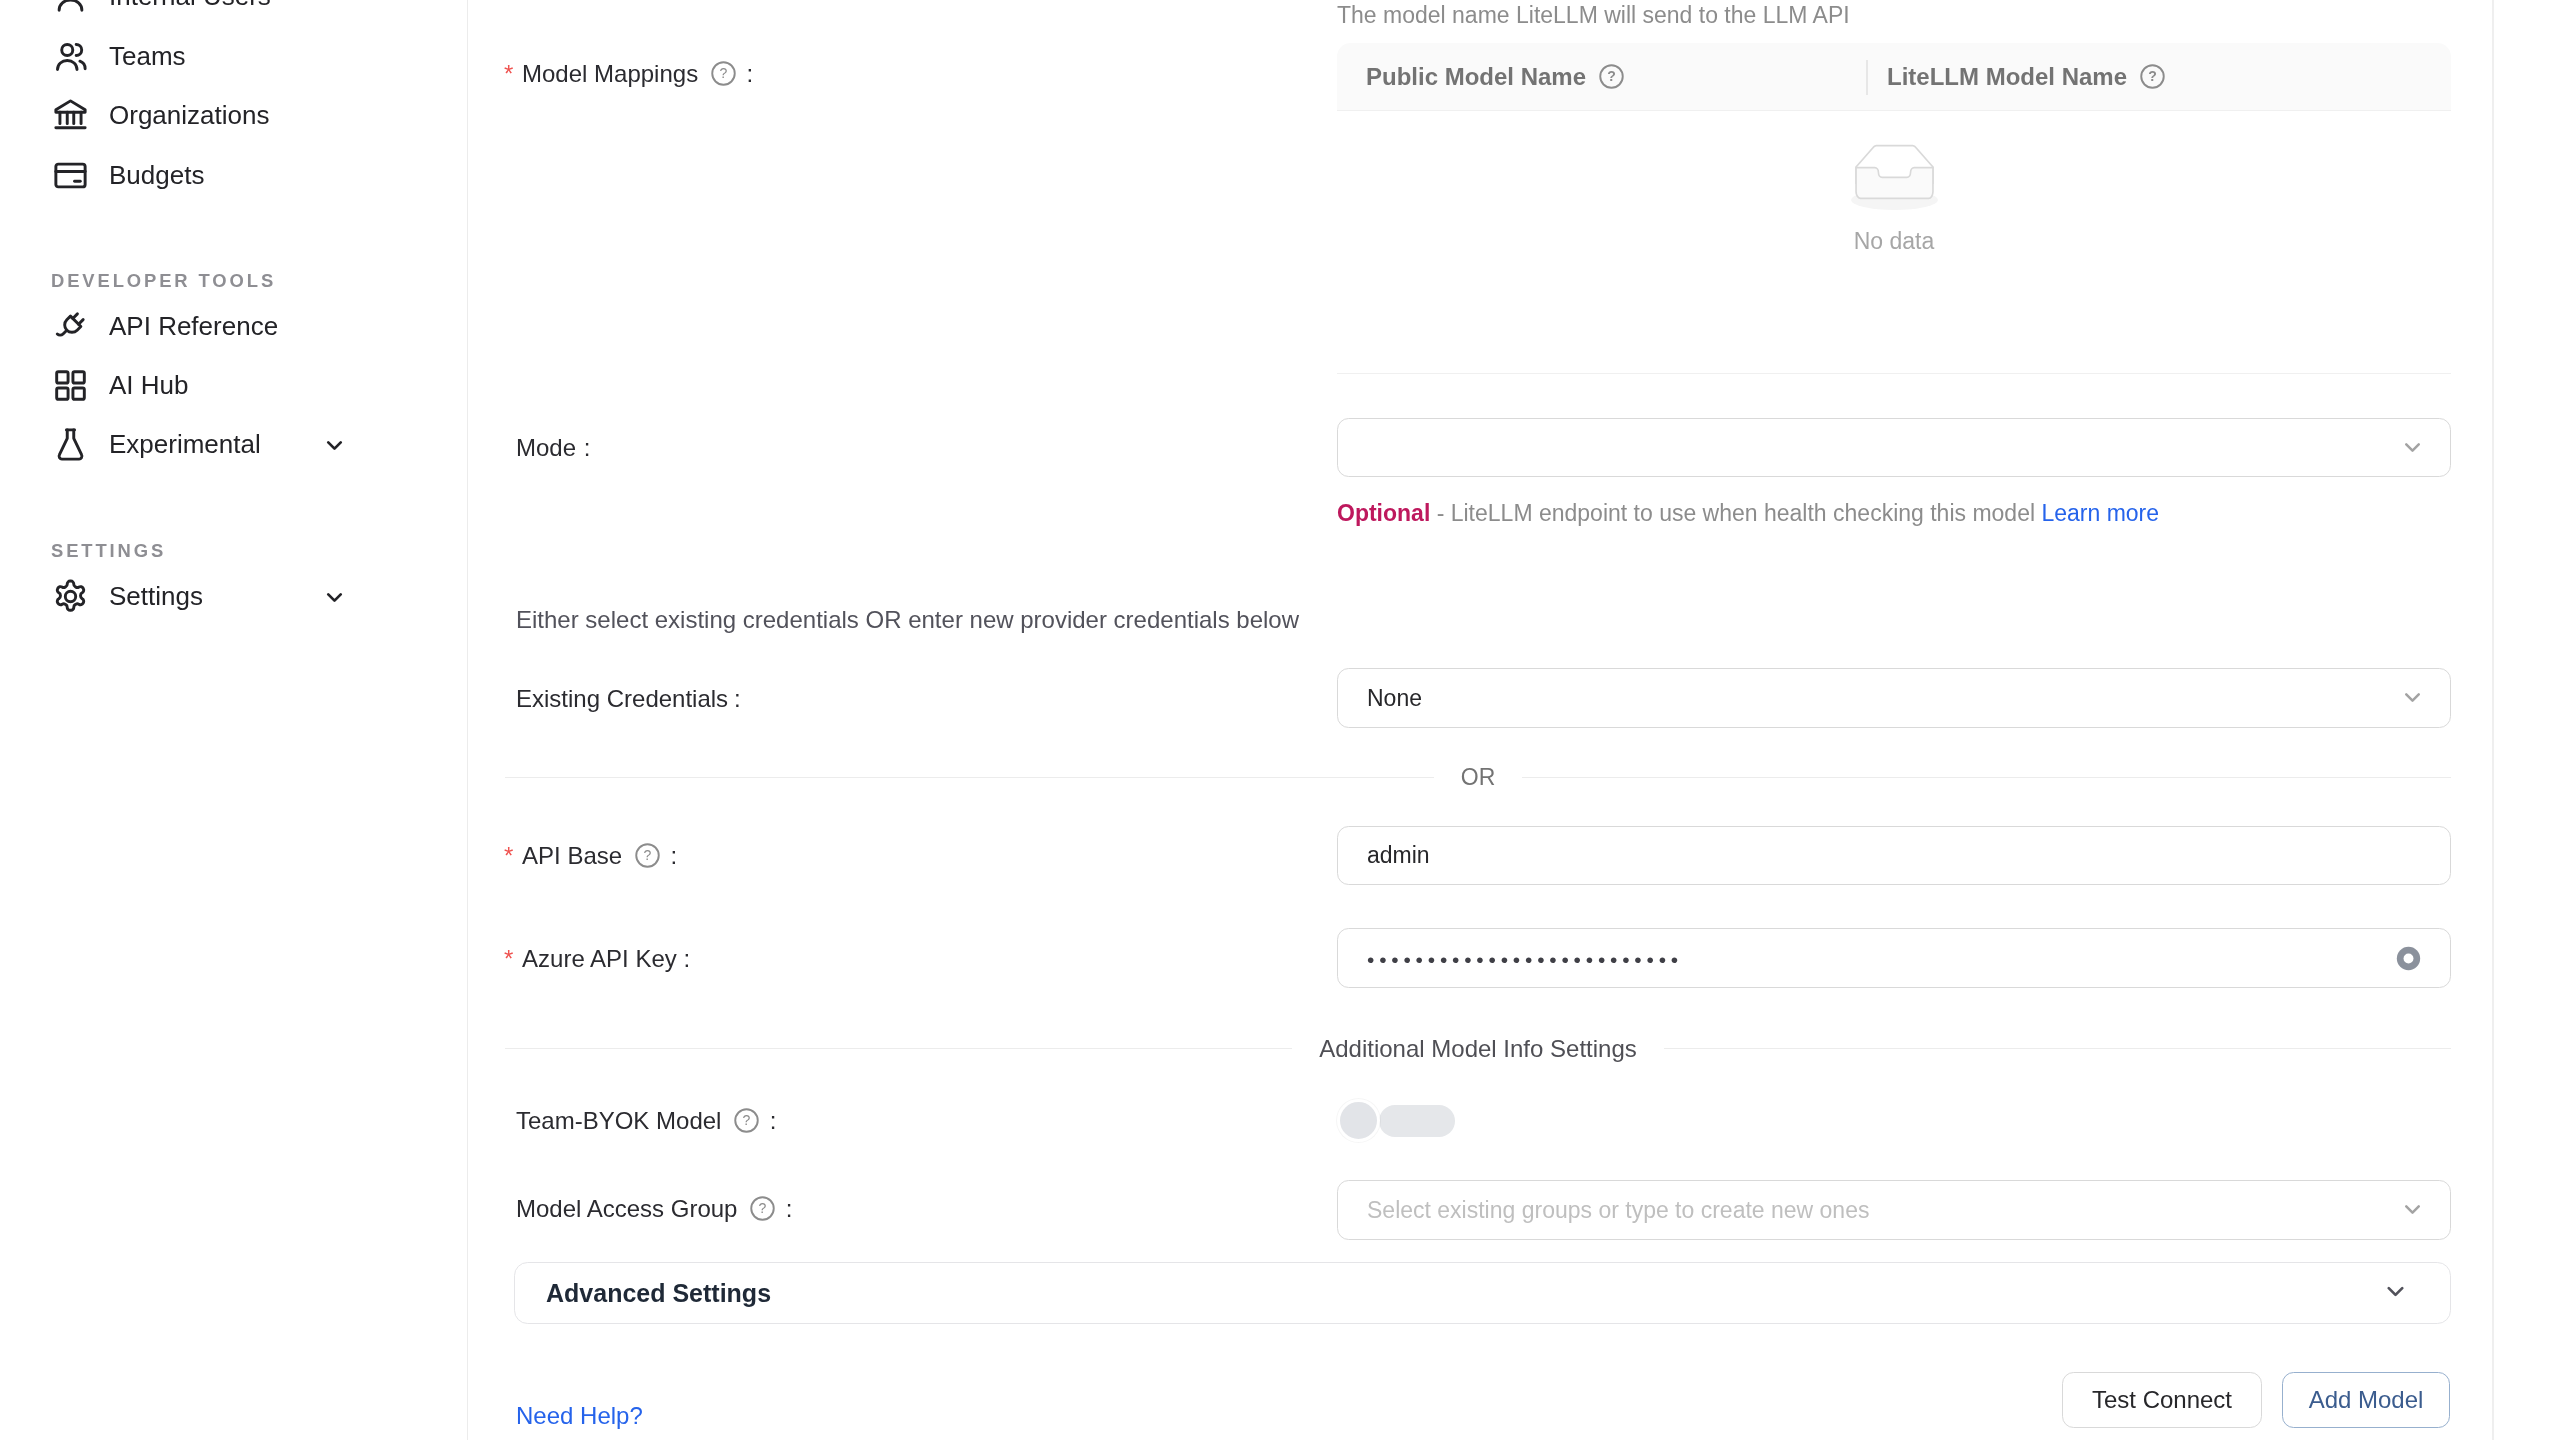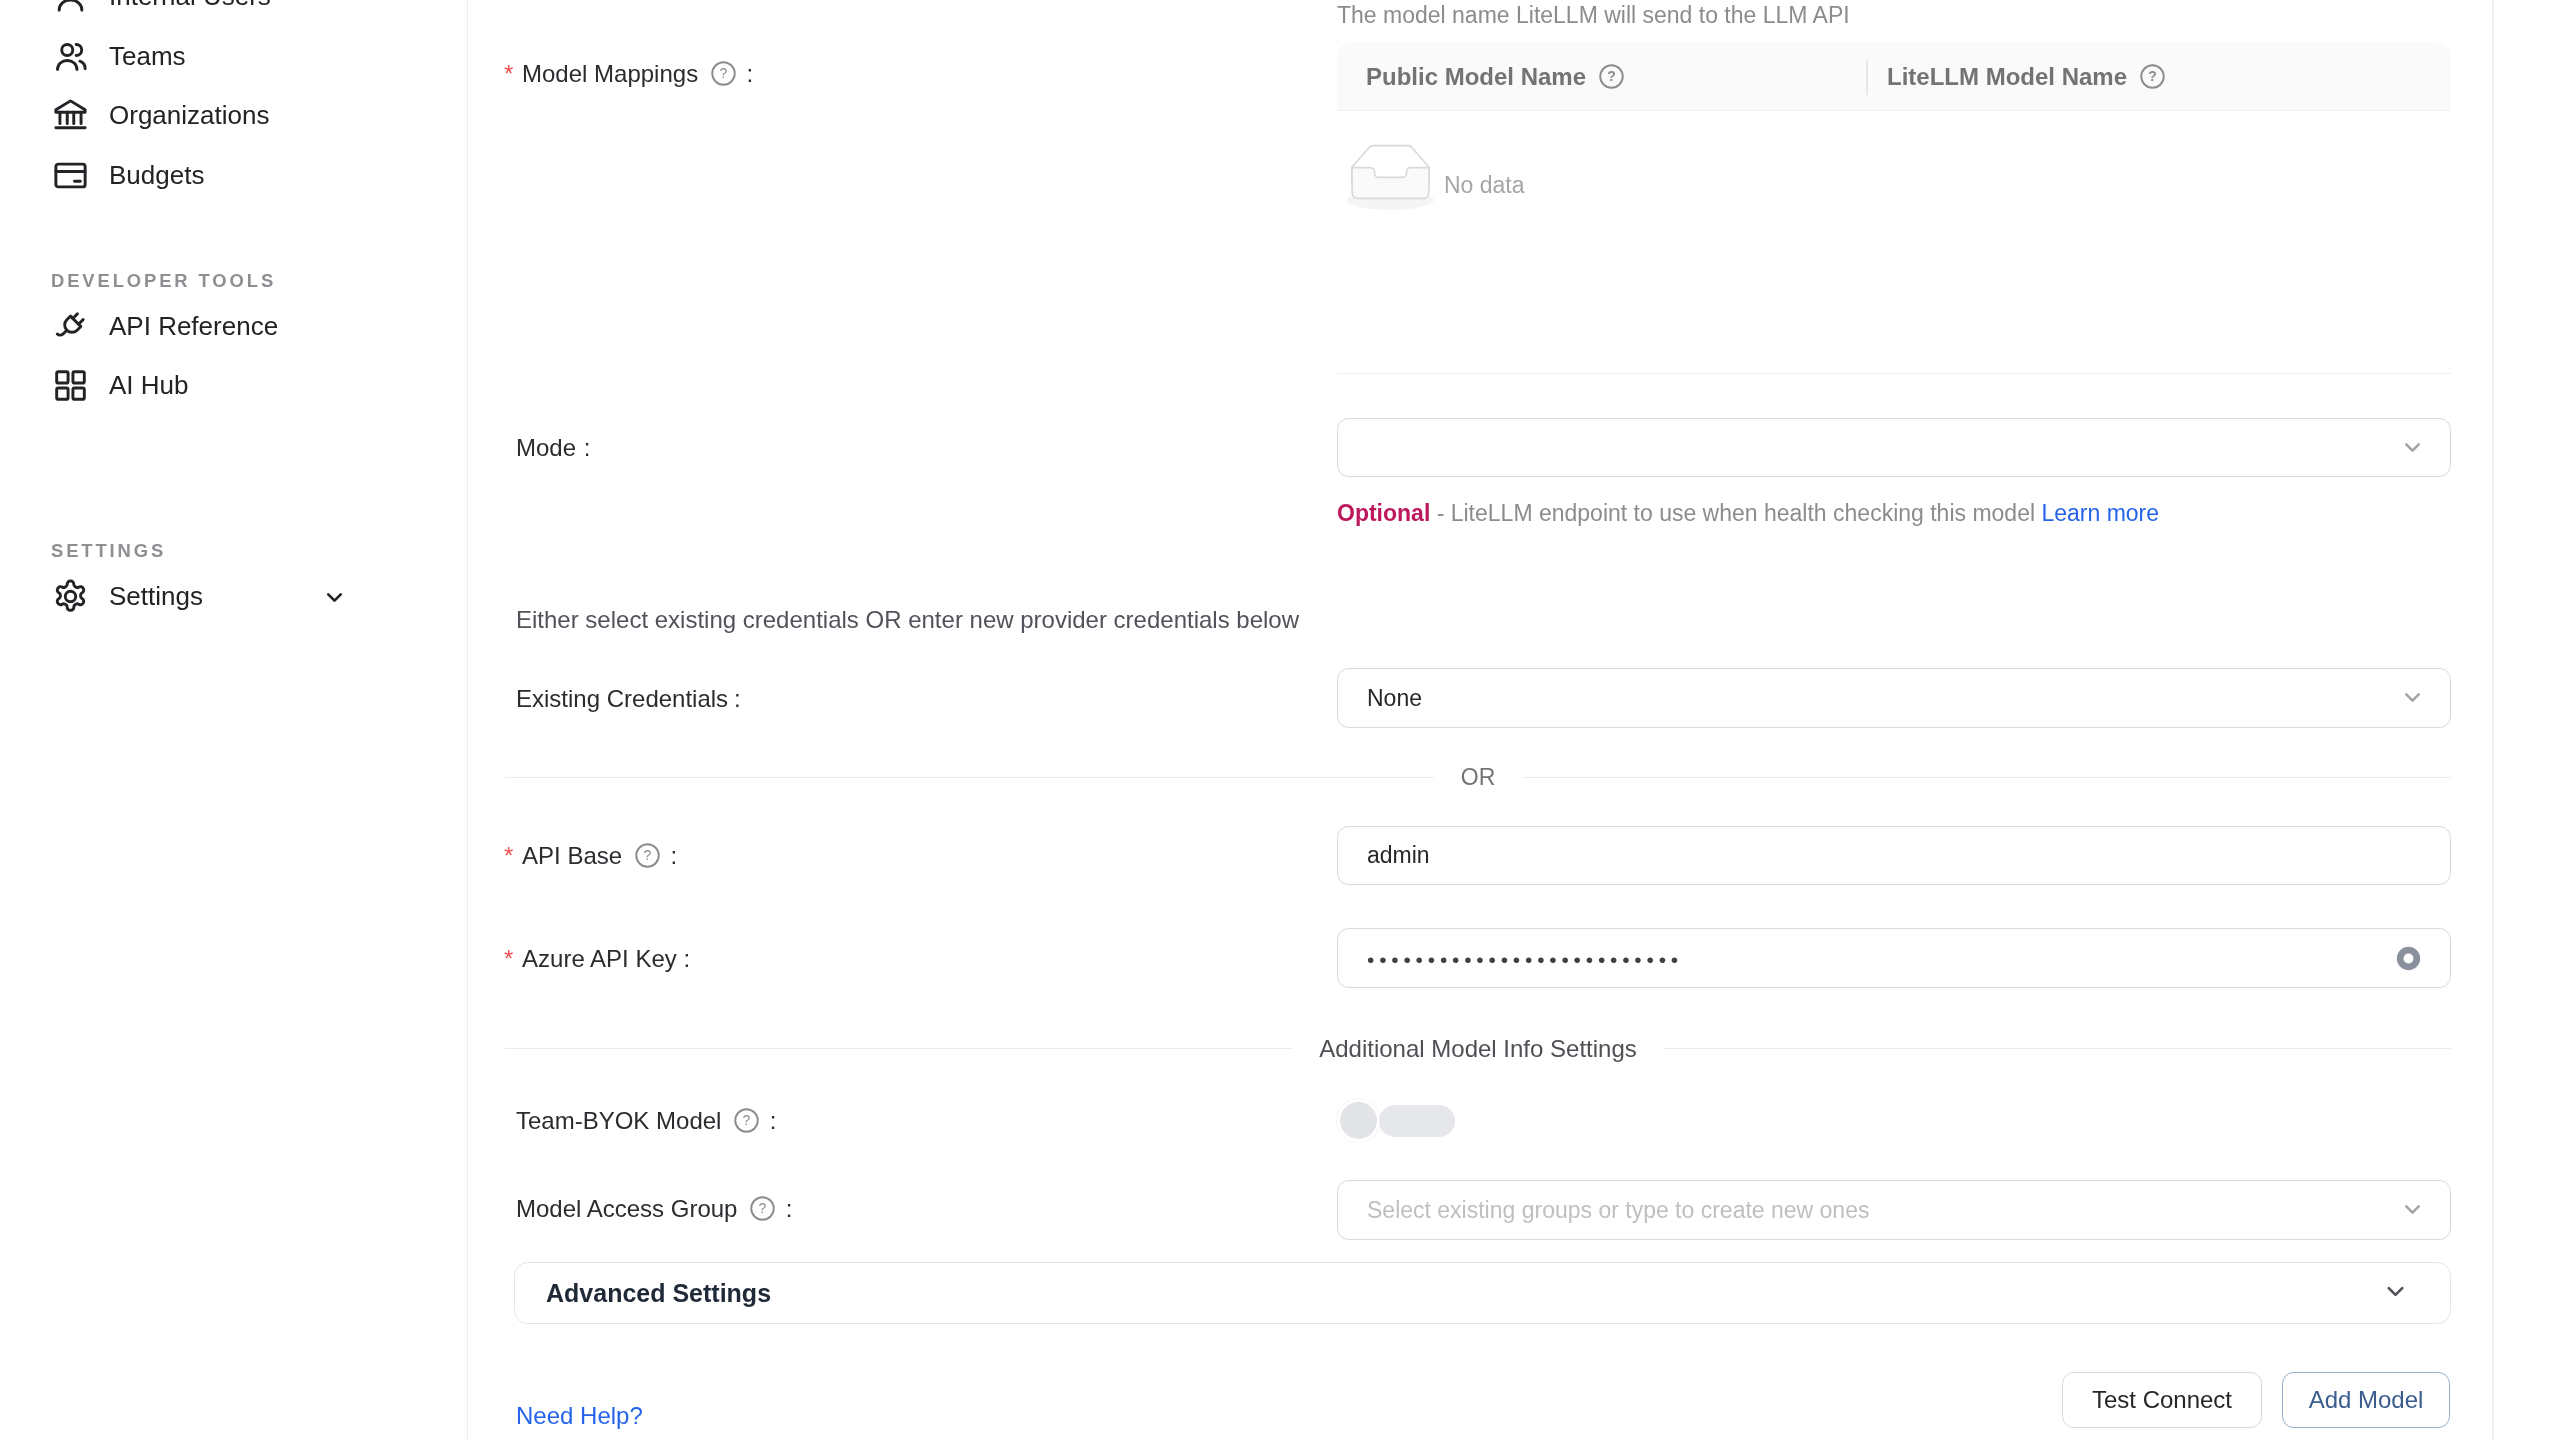--- a/index.html
+++ b/index.html
@@ -41,21 +41,21 @@
     border-bottom:1.9px solid #f0f0f0; border-radius:13.6px 13.6px 0 0; }
   .th { display:flex; align-items:center; font-size:24px; font-weight:700;
     color:#737373; }
   .th .qmark { margin-left:11.6px; }
   .th1 { width:529px; padding-left:29px; }
   .th2 { flex:1; padding-left:21px; position:relative; }
   .th2::before { content:""; position:absolute; left:0; top:16.5px; width:1.9px;
     height:35px; background:#e7e7e7; }
   #mm-body { height:263px; position:relative; border-bottom:1.9px solid #f0f0f0; }
   .empty { position:absolute; left:0; right:0; top:33px; display:flex;
-    align-items:center; }
+    flex-direction:column; align-items:center; }
   .empty-text { margin-top:13.6px; font-size:23px; color:#a6a6a6; }
 
   
   .field { position:absolute; left:869px; width:1114px; background:#fff;
     border:1.9px solid #d9d9d9; border-radius:11.6px; display:flex; align-items:center;
     padding:8px 29px; font-size:23px; color:#27272a; }
   .field .chev { position:absolute; right:25px; top:50%; margin-top:-12.6px; }
   .field .chev svg { width:25px; height:25px; stroke:#a3a3a3; stroke-width:2.4;
     fill:none; stroke-linecap:round; stroke-linejoin:round; }
   .placeholder { color:#bfbfbf; }
@@ -164,20 +164,30 @@
     <div class="nav-item" style="top:356px">
       <svg viewBox="0 0 24 24">
           <rect x="3.5" y="3.5" width="7" height="7" rx="1"></rect>
           <rect x="13.5" y="3.5" width="7" height="7" rx="1"></rect>
           <rect x="3.5" y="13.5" width="7" height="7" rx="1"></rect>
           <rect x="13.5" y="13.5" width="7" height="7" rx="1"></rect>
         </svg>
       <span>AI Hub</span>
     </div>
 
+    <div class="nav-item" style="top:415px">
+      <svg viewBox="0 0 24 24">
+          <path d="M9.5 3h5"></path>
+          <path d="M10 3v5.2L5.2 18.3A1.8 1.8 0 0 0 6.9 21h10.2a1.8 1.8 0 0 0 1.7-2.7L14 8.2V3"></path>
+        </svg>
+      <span>Experimental</span>
+      <span class="nav-chev"><svg viewBox="0 0 24 24">
+            <use href="#i-chev"></use>
+          </svg></span>
+    </div>
 
     <div class="nav-section" style="top:512px">SETTINGS</div>
 
     <div class="nav-item" style="top:567px">
       <svg viewBox="0 0 24 24">
           <circle cx="12" cy="12" r="3.2"></circle>
           <path d="M12.22 2.5h-.44a1.8 1.8 0 0 0-1.8 1.8v.16a1.8 1.8 0 0 1-.9 1.56l-.39.22a1.8 1.8 0 0 1-1.8 0l-.13-.07a1.8 1.8 0 0 0-2.46.66l-.2.34a1.8 1.8 0 0 0 .66 2.46l.13.09a1.8 1.8 0 0 1 .9 1.55v.46a1.8 1.8 0 0 1-.9 1.57l-.13.08a1.8 1.8 0 0 0-.66 2.46l.2.34a1.8 1.8 0 0 0 2.46.66l.13-.07a1.8 1.8 0 0 1 1.8 0l.39.22a1.8 1.8 0 0 1 .9 1.56v.16a1.8 1.8 0 0 0 1.8 1.8h.44a1.8 1.8 0 0 0 1.8-1.8v-.16a1.8 1.8 0 0 1 .9-1.56l.39-.22a1.8 1.8 0 0 1 1.8 0l.13.07a1.8 1.8 0 0 0 2.46-.66l.2-.35a1.8 1.8 0 0 0-.66-2.45l-.13-.08a1.8 1.8 0 0 1-.9-1.57v-.45a1.8 1.8 0 0 1 .9-1.57l.13-.08a1.8 1.8 0 0 0 .66-2.46l-.2-.34a1.8 1.8 0 0 0-2.46-.66l-.13.07a1.8 1.8 0 0 1-1.8 0l-.39-.22a1.8 1.8 0 0 1-.9-1.56v-.16a1.8 1.8 0 0 0-1.8-1.8z"></path>
         </svg>
       <span>Settings</span>
       <span class="nav-chev"><svg viewBox="0 0 24 24">

